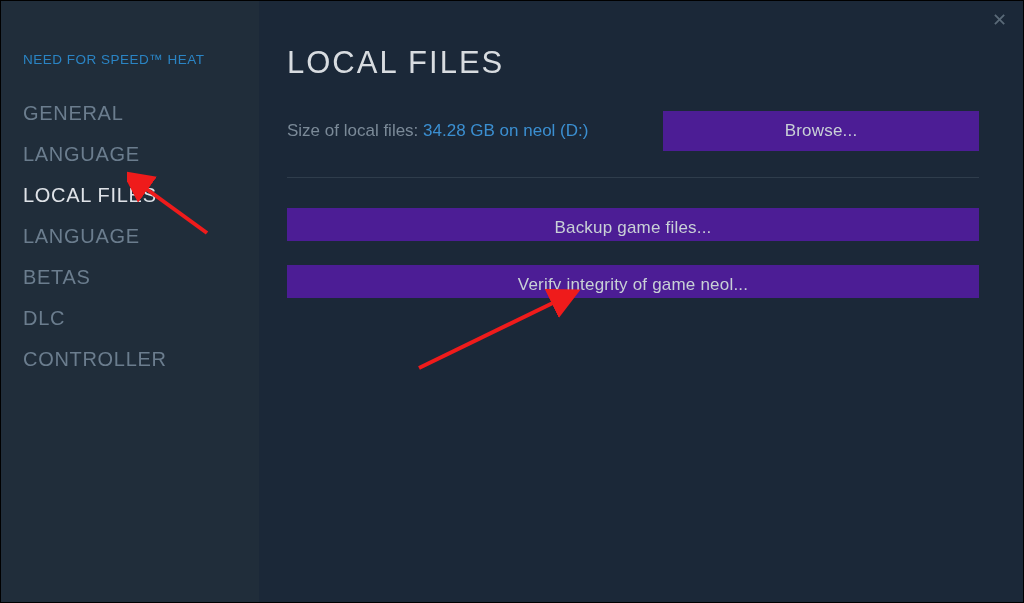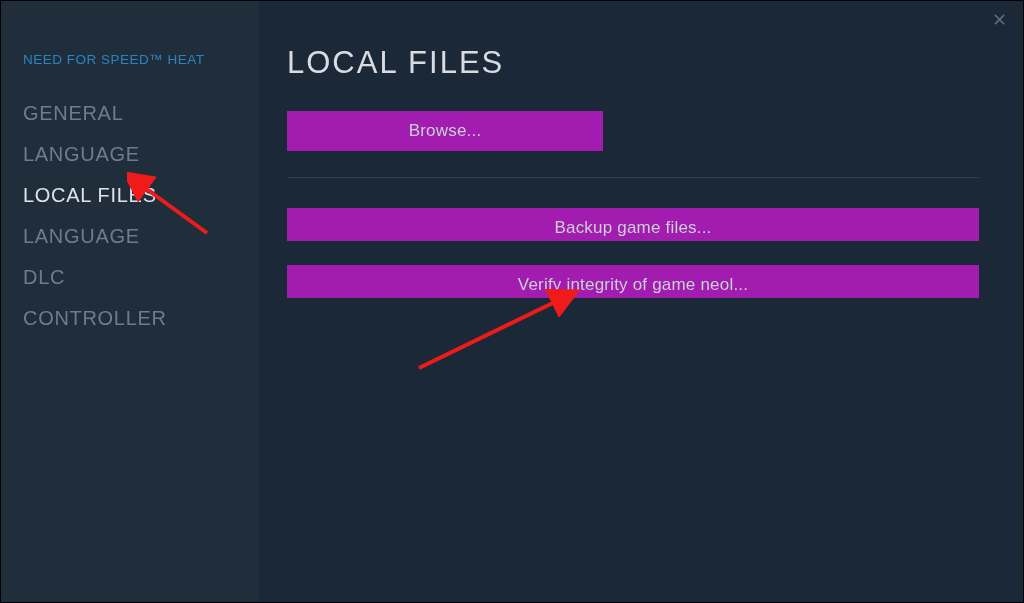--- a/index.html
+++ b/index.html
@@ -8,48 +8,52 @@
     .sidebar { width:258px; height:100%; background:#202d3a; padding:50px 22px 0 22px; }
     .game-title { color:#2a84c4; font-size:13.5px; letter-spacing:.5px; font-weight:500; margin-bottom:24px; line-height:1.3; }
     .nav-item { color:#6b7d8e; font-size:20px; letter-spacing:.7px; font-weight:400; padding:9px 0; cursor:pointer; }
     .nav-item.active { color:#dfe3e8; font-weight:500; }
     .content { flex:1; padding:44px 44px 0 28px; position:relative; }
     .close { position:absolute; top:6px; right:10px; color:#5a6a78; font-size:18px; cursor:pointer; padding:4px 6px; line-height:1; }
     .page-title { color:#d8dce0; font-size:31px; font-weight:300; letter-spacing:2px; margin-bottom:30px; }
     .size-row { display:flex; align-items:center; gap:18px; margin-bottom:26px; }
     .size-text { color:#7b8a98; font-size:17px; flex:1; }
     .size-val { color:#3b8fd1; }
-    .btn { background:#a21caf; color:#c8d0d6; font-size:17px; text-align:center; padding:10px 0; cursor:pointer; border:none; letter-spacing:.2px; }
+    .btn { background:#4c1d95; color:#c8d0d6; font-size:17px; text-align:center; padding:10px 0; cursor:pointer; border:none; letter-spacing:.2px; }
     .btn-browse { width:316px; height:40px; }
     .divider { border:0; border-top:1px solid #2f3d4c; margin-bottom:30px; }
     .btn-wide { width:100%; margin-bottom:24px; height:33px; }
     
     .arrow { position:absolute; pointer-events:none; }
   </style>
 </head>
 <body>
 
 <div class="frame">
 
   <aside class="sidebar">
     <div class="game-title">NEED FOR SPEED™ HEAT</div>
     <div class="nav-item">GENERAL</div>
     <div class="nav-item">LANGUAGE</div>
     <div class="nav-item active">LOCAL FILES</div>
     <div class="nav-item">LANGUAGE</div>
+    <div class="nav-item">BETAS</div>
     <div class="nav-item">DLC</div>
     <div class="nav-item">CONTROLLER</div>
   </aside>
 
   <main class="content">
     <div class="close">✕</div>
 
     <h1 class="page-title">LOCAL FILES</h1>
 
     <div class="size-row">
+      <div class="size-text">
+        <span>Size of local files: </span><span class="size-val">34.28 GB on neol (D:)</span>
+      </div>
       <button class="btn btn-browse">Browse...</button>
     </div>
 
     <hr class="divider">
 
     <button class="btn btn-wide">Backup game files...</button>
     <button class="btn btn-wide">Verify integrity of game neol...</button>
   </main>
 
   <svg class="arrow" style="left:126px; top:170px;" width="90" height="70">

